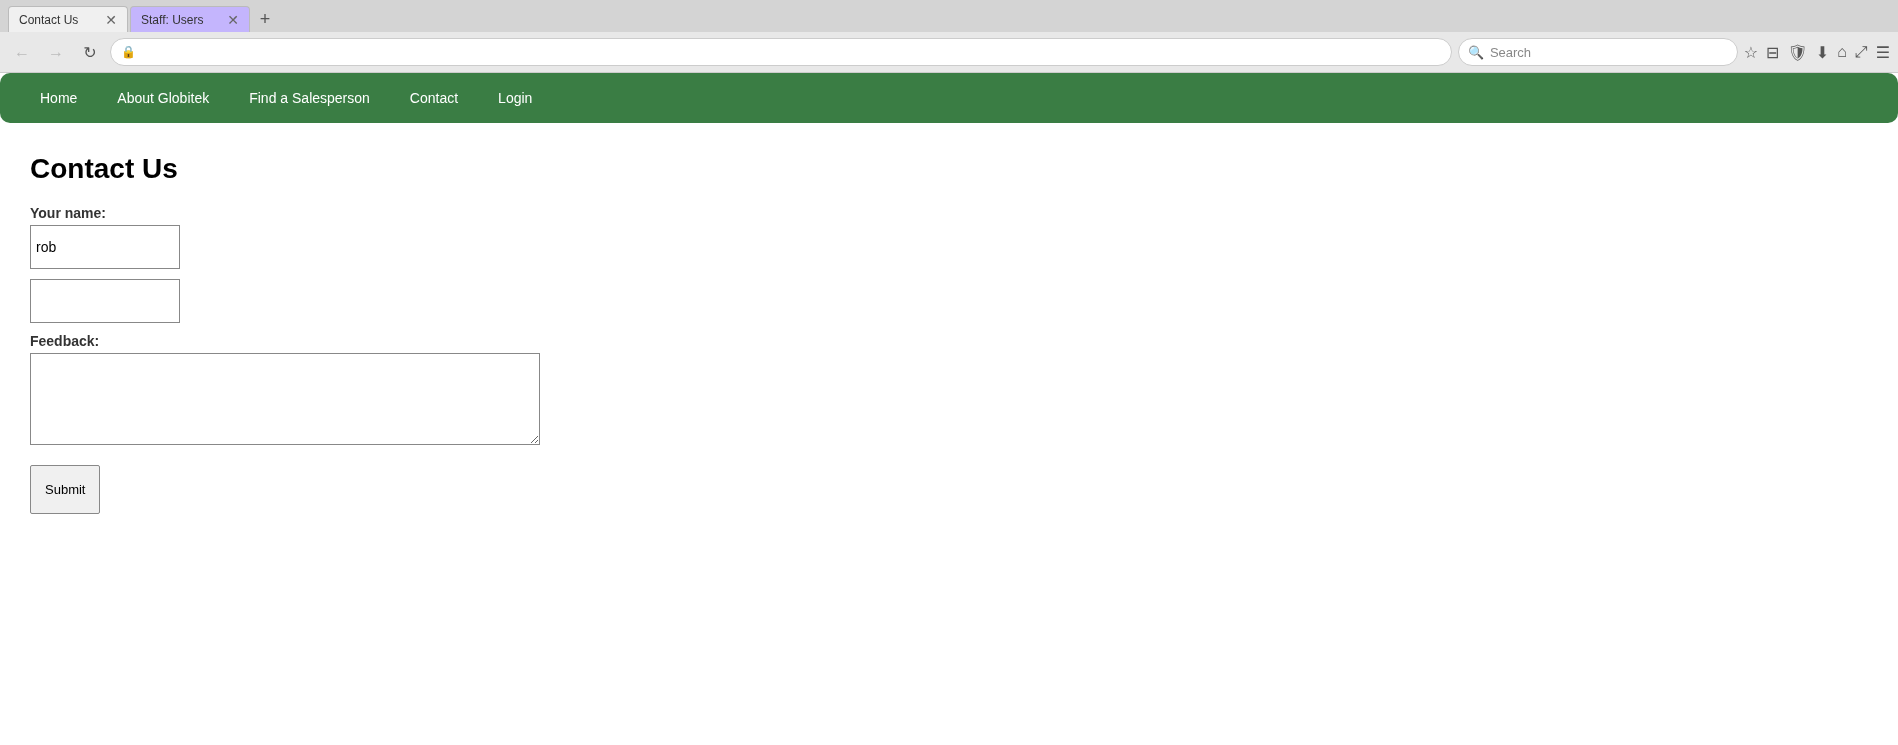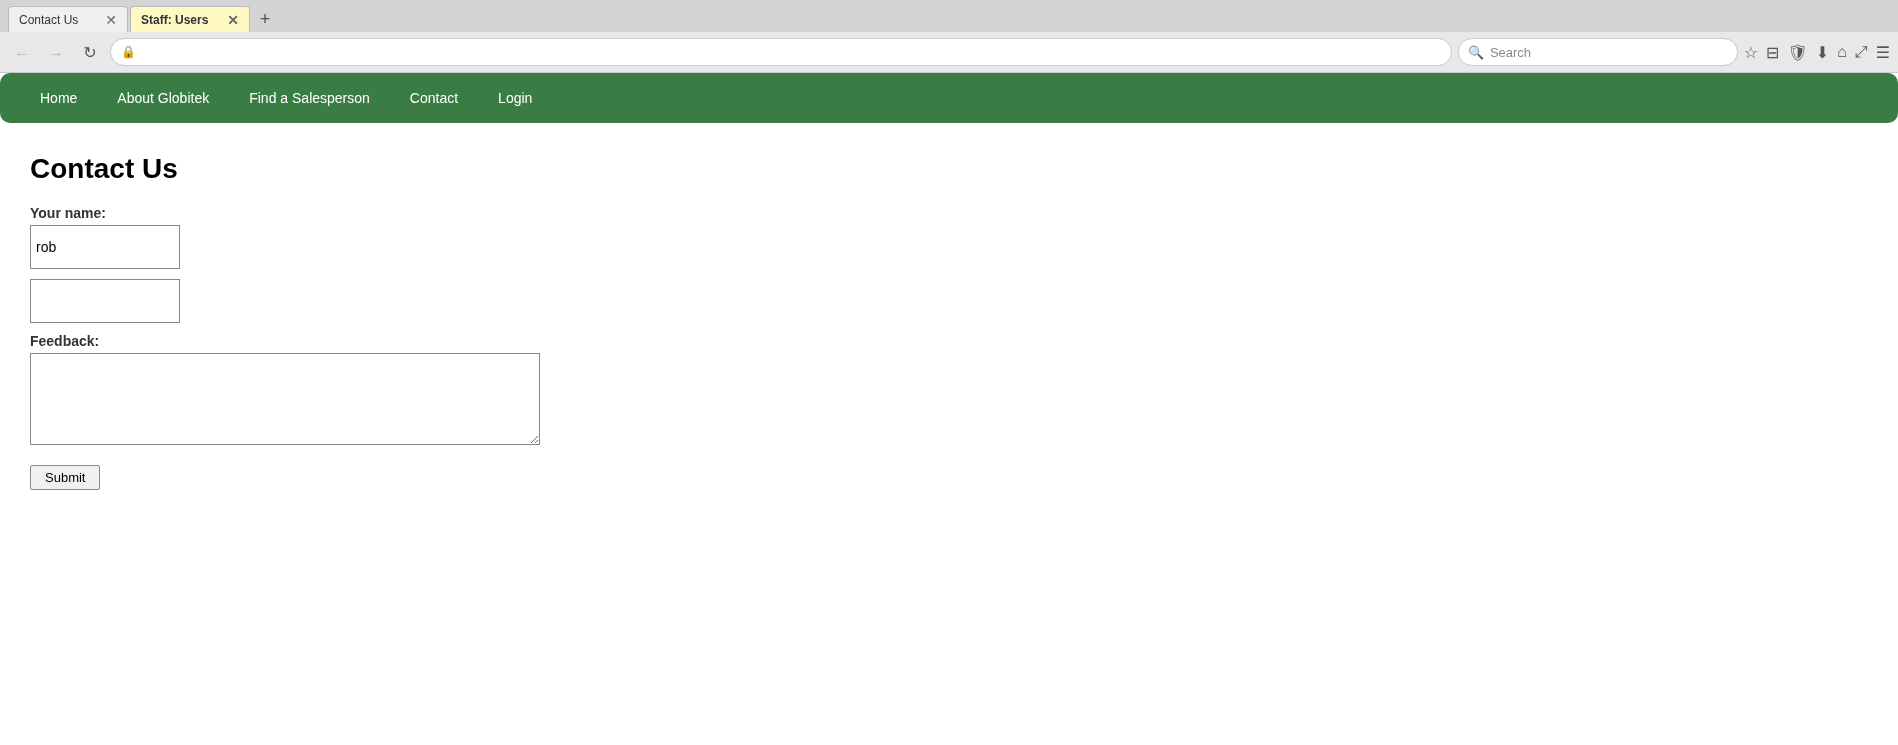--- a/index.html
+++ b/index.html
@@ -28,22 +28,21 @@
       border-radius: 4px 4px 0 0;
       padding: 4px 10px;
       font-size: 12px;
       height: 26px;
       margin-right: 2px;
       max-width: 200px;
       min-width: 120px;
     }
 
     .tab.active {
-      background: #fef9c3;
-      font-weight: bold;
+      background: #c4b5fd;
     }
 
     .tab-title {
       flex: 1;
       overflow: hidden;
       text-overflow: ellipsis;
       white-space: nowrap;
       font-size: 12px;
       color: #333;
     }
@@ -220,21 +219,21 @@
       border: 1px solid #888;
       padding: 3px 5px;
       font-size: 14px;
       width: 510px;
       height: 92px;
       resize: both;
     }
 
     .submit-btn {
       margin-top: 10px;
-      padding: 4px 14px;
+      padding: 16px 14px;
       font-size: 13px;
       border: 1px solid #888;
       background: #f0f0f0;
       cursor: pointer;
       border-radius: 2px;
     }
   </style>
 </head>
 <body>
 

